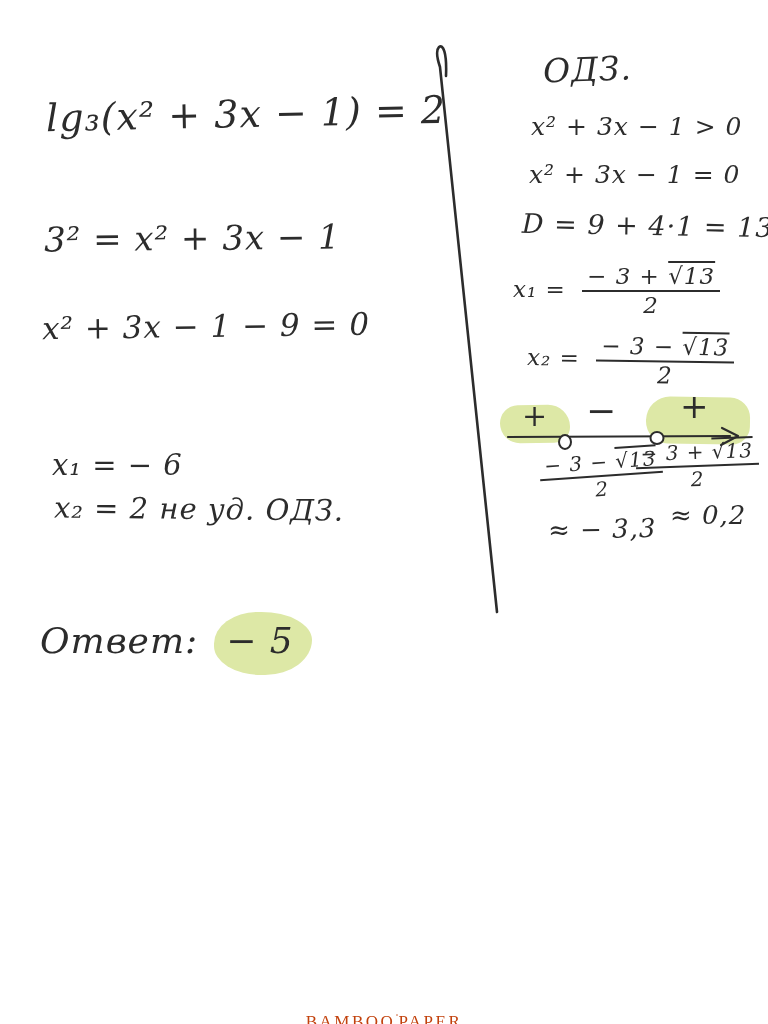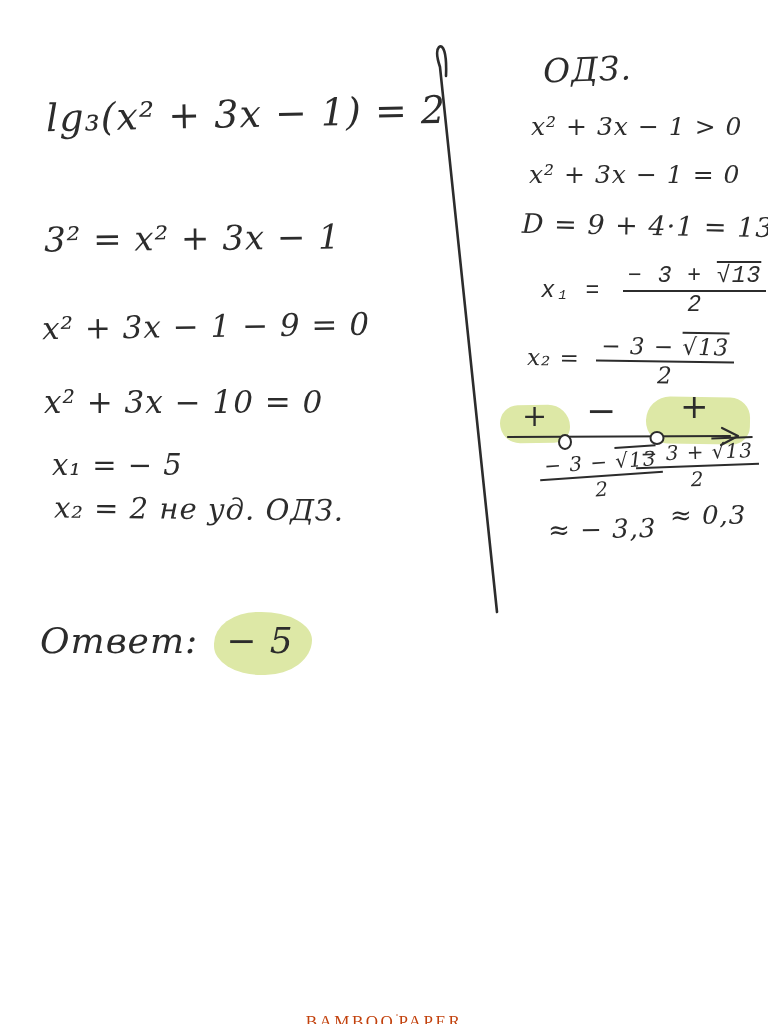--- a/index.html
+++ b/index.html
@@ -36,21 +36,21 @@
   }
 
   
   .divider { position: absolute; left: 428px; top: 40px; }
 
   
   .r-head  { left: 543px; top: 50px;  font-size: 33px; transform: rotate(-2deg); }
   .r-ineq  { left: 531px; top: 112px; font-size: 25px; text-align: center; }
   .r-eq    { left: 529px; top: 160px; font-size: 25px; }
   .r-disc  { left: 522px; top: 210px; font-size: 27px; transform: rotate(1deg); }
-  .r-x1    { left: 541px; top: 264px; font-size: 23px; font-family: Liberation Mono, monospace; }
+  .r-x1    { left: 513px; top: 264px; font-size: 23px; }
   .r-x2    { left: 527px; top: 334px; font-size: 23px; transform: rotate(0.8deg); }
 
   .frac {
     display: inline-flex;
     flex-direction: column;
     align-items: center;
     vertical-align: middle;
     margin-left: 8px;
   }
   .frac .num { padding: 0 5px 2px; border-bottom: 2px solid currentColor; line-height: 1.05; }
@@ -92,22 +92,21 @@
   .watermark .tm { font-size: 9px; vertical-align: super; letter-spacing: 0; }
 </style>
 </head>
 <body>
 
 <div class="canvas">
 
   <div class="hw l-eq">lg₃(x² + 3x − 1) = 2</div>
   <div class="hw l-pow">3² =  x² + 3x − 1</div>
   <div class="hw l-move">x² + 3x − 1 − 9 = 0</div>
-  <div class="hw l-quad">x² + 3x − 10 = 0</div>
-  <div class="hw l-root1">x₁ = − 5</div>
+  <div class="hw l-root1">x₁ = − 6</div>
   <div class="hw l-root2">x₂ =  2 не уд. ОДЗ.</div>
 
   <div class="hw l-ans">
     <span>Ответ:</span><span class="answer-blob"><span>− 5</span></span>
   </div>
 
   <svg class="divider" width="84" height="584" viewBox="0 0 84 584">
     <path d="M 18 36 C 19 12 15 4 11 7 C 8 10 9 18 12 27 L 69 572" fill="none" stroke="currentColor" stroke-width="2.6" stroke-linecap="round"></path>
   </svg>
 
@@ -154,19 +153,19 @@
   </div>
 
   <div class="hw nl-frac-right">
     <span class="frac">
       <span class="num"><span>− 3 + </span><span class="sqrt">√13</span></span>
       <span class="den">2</span>
     </span>
   </div>
 
   <div class="hw approx-left">≈ − 3,3</div>
-  <div class="hw approx-right">≈ 0,3</div>
+  <div class="hw approx-right">≈ 0,2</div>
 
   <div class="watermark">
     <span>BAMBOO</span><span class="tm">˚</span><span>PAPER</span>
   </div>
 
 </div>
 
 </body></html>

